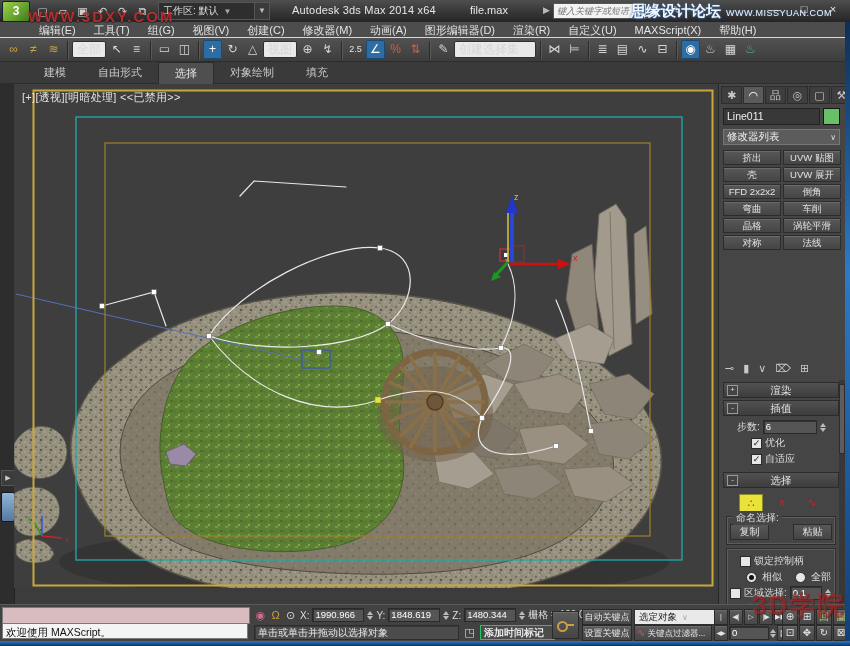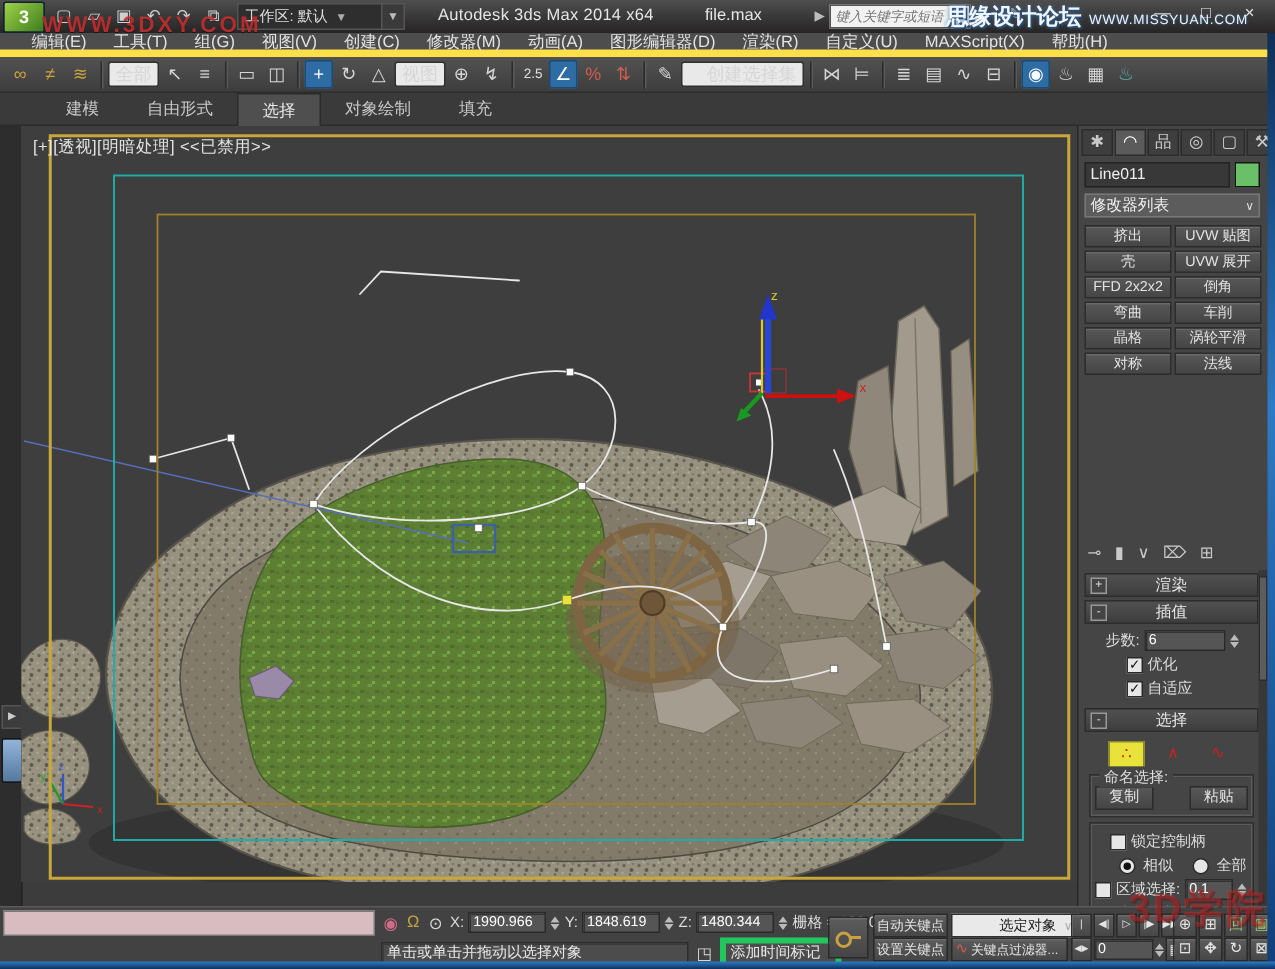--- a/index.html
+++ b/index.html
@@ -11,36 +11,36 @@
   #titlebar{left:0;top:0;width:850px;height:22px;background:linear-gradient(#4e4e4e,#262424);
             border-bottom:1px solid #1a1a1a;font-size:11px;}
   #logo{left:2px;top:1px;width:26px;height:19px;border-radius:2px;
         background:linear-gradient(135deg,#9fd348,#3c7c1e);border:1px solid #123;
         color:#fff;font-weight:bold;text-align:center;line-height:19px;font-size:12px;}
   .qat{display:flex;align-items:center;gap:3px;left:34px;top:2px;height:18px;}
   .qat-btn{width:17px;height:17px;text-align:center;line-height:17px;font-size:11px;color:#cfcfcf;}
   .combo{display:flex;align-items:center;height:16px;background:#2e2e2e;border:1px solid #555;
          color:#ddd;font-size:10px;padding:0 4px;gap:5px;}
   .combo .arr{font-size:8px;color:#aaa;}
-  .lightcombo{background:#e9e9e9;border:1px solid #303030;color:#1a1a1a;justify-content:flex-end;}
+  .lightcombo{background:#e9e9e9;border:1px solid #303030;color:#1a1a1a;}
   #workspace-combo{left:158px;top:2px;width:90px;}
   #ws-flyout{left:254px;top:2px;width:14px;height:16px;background:#3a3a3a;border:1px solid #555;
              text-align:center;line-height:15px;font-size:8px;color:#bbb;}
   #app-title{left:292px;top:4px;color:#e6e6e6;font-size:11px;letter-spacing:.2px;}
   #file-name{left:470px;top:4px;color:#e6e6e6;font-size:11px;}
   #search-tgl{left:543px;top:5px;font-size:9px;color:#bbb;}
   #search-input{left:553px;top:3px;width:86px;height:14px;background:#f2f2f2;border:1px solid #555;
         font-style:italic;color:#8a8a8a;font-size:9px;padding:0 3px;font-family:inherit;}
   #search-icons{left:648px;top:2px;display:flex;gap:6px;}
   #search-icons div{width:15px;height:17px;line-height:17px;text-align:center;color:#cfcfcf;font-size:11px;}
   #win-controls{right:10px;top:0;display:flex;gap:15px;}
   #win-controls div{width:14px;height:18px;line-height:18px;text-align:center;color:#e8e8e8;font-size:11px;}
   
-  #menubar{left:0;top:22px;width:845px;height:16px;background:#4d4d4d;border-bottom:5px solid #fde047;
-           display:flex;align-items:center;padding-left:12px;box-sizing:border-box;}
+  #menubar{left:0;top:22px;width:845px;height:16px;background:#4d4d4d;border-bottom:1px solid #fde047;
+           display:flex;align-items:center;padding-left:30px;box-sizing:border-box;}
   .menu-item{padding:0 9px;font-size:11px;color:#e3e3e3;line-height:16px;}
   
   #maintoolbar{left:0;top:38px;width:845px;height:24px;background:linear-gradient(#525252,#3d3d3d);
                display:flex;align-items:center;padding-left:4px;gap:1px;box-sizing:border-box;border-bottom:1px solid #2d2d2d;}
   .tb-icon{width:19px;height:19px;text-align:center;line-height:19px;font-size:12px;color:#d6d6d6;border-radius:2px;}
   .tb-icon.gold{color:#c9a23f;}
   .tb-icon.red{color:#cf5f4c;}
   .tb-icon.teal{color:#57b8b0;}
   .tb-icon.active{background:#2d6da3;box-shadow:inset 0 0 0 1px #1c4a73;color:#fff;}
   .tb-icon.mini{font-size:9px;color:#e0e0e0;}
@@ -127,22 +127,22 @@
   
   #statusbar{left:0;top:604px;width:845px;height:37px;background:#424242;border-top:1px solid #5a5a5a;font-size:10px;}
   #listener-pink{left:2px;top:2px;width:246px;height:15px;background:#d9bcc0;border:1px solid #7a7a7a;}
   #listener-white{left:2px;top:18px;width:246px;height:16px;background:#f4f4f4;border:1px solid #7a7a7a;
                   color:#111;font-size:10.5px;line-height:16px;padding-left:3px;box-sizing:border-box;}
   #sb-row1{left:254px;top:3px;display:flex;align-items:center;gap:3px;}
   #sb-row2{left:254px;top:20px;display:flex;align-items:center;gap:4px;}
   .sb-ico{font-size:11px;width:13px;text-align:center;}
   #sb-prompt{width:200px;height:13px;background:#4c4c4c;border:1px solid #2c2c2c;box-shadow:inset 1px 1px 0 #3a3a3a;
              color:#e8e8e8;line-height:13px;padding-left:3px;}
-  #sb-timetag{width:70px;height:13px;background:#4c4c4c;border:4px solid #22c55e;color:#e8e8e8;
-              line-height:13px;padding-left:3px;}
+  #sb-timetag{width:70px;height:13px;background:#4c4c4c;border:1px solid #22c55e;color:#e8e8e8;
+              line-height:13px;padding-left:3px;font-weight:bold;}
   #keybtn{left:552px;top:6px;width:25px;height:26px;background:linear-gradient(#5c5c5c,#454545);
           border:1px solid #2a2a2a;box-shadow:inset 0 1px 0 #6e6e6e;}
   #keybtn .ring{position:absolute;left:4px;top:9px;width:7px;height:7px;border:2px solid #c9a23f;border-radius:50%;}
   #keybtn .stem{position:absolute;left:13px;top:12px;width:8px;height:2px;background:#c9a23f;}
   .sbbtn{background:linear-gradient(#5c5c5c,#474747);border:1px solid #2a2a2a;color:#e5e5e5;
          text-align:center;box-shadow:inset 0 1px 0 #6a6a6a;}
   #autokey{left:582px;top:4px;width:48px;height:14px;font-size:9px;line-height:14px;}
   #setkey{left:582px;top:20px;width:48px;height:14px;font-size:9px;line-height:14px;}
   #selset{left:634px;top:4px;width:76px;height:14px;font-size:9.5px;}
   #keyfilters{left:634px;top:20px;width:76px;height:14px;font-size:8.5px;line-height:14px;display:flex;align-items:center;}
@@ -529,20 +529,21 @@
         </div>
       </div>
     </div>
     <div id="cp-scroll" class="abs">
         <div class="thumb"></div>
       </div>
   </div>
 
   <div id="statusbar" class="abs">
     <div id="listener-pink" class="abs"></div>
+    <div id="listener-white" class="abs">欢迎使用 MAXScript。</div>
     <div id="sb-row1" class="abs">
       <div style="display:flex;gap:2px;">
           <div class="sb-ico pink" style="color: rgb(212, 106, 138);">◉</div>
           <div class="sb-ico goldc" style="color: rgb(201, 162, 63);">Ω</div>
           <div class="sb-ico">⊙</div>
         </div>
       <span class="lbl">X:</span>
       <div class="field" style="width:46px;">1990.966</div>
       <span class="spin">
           <i class="up"></i>

